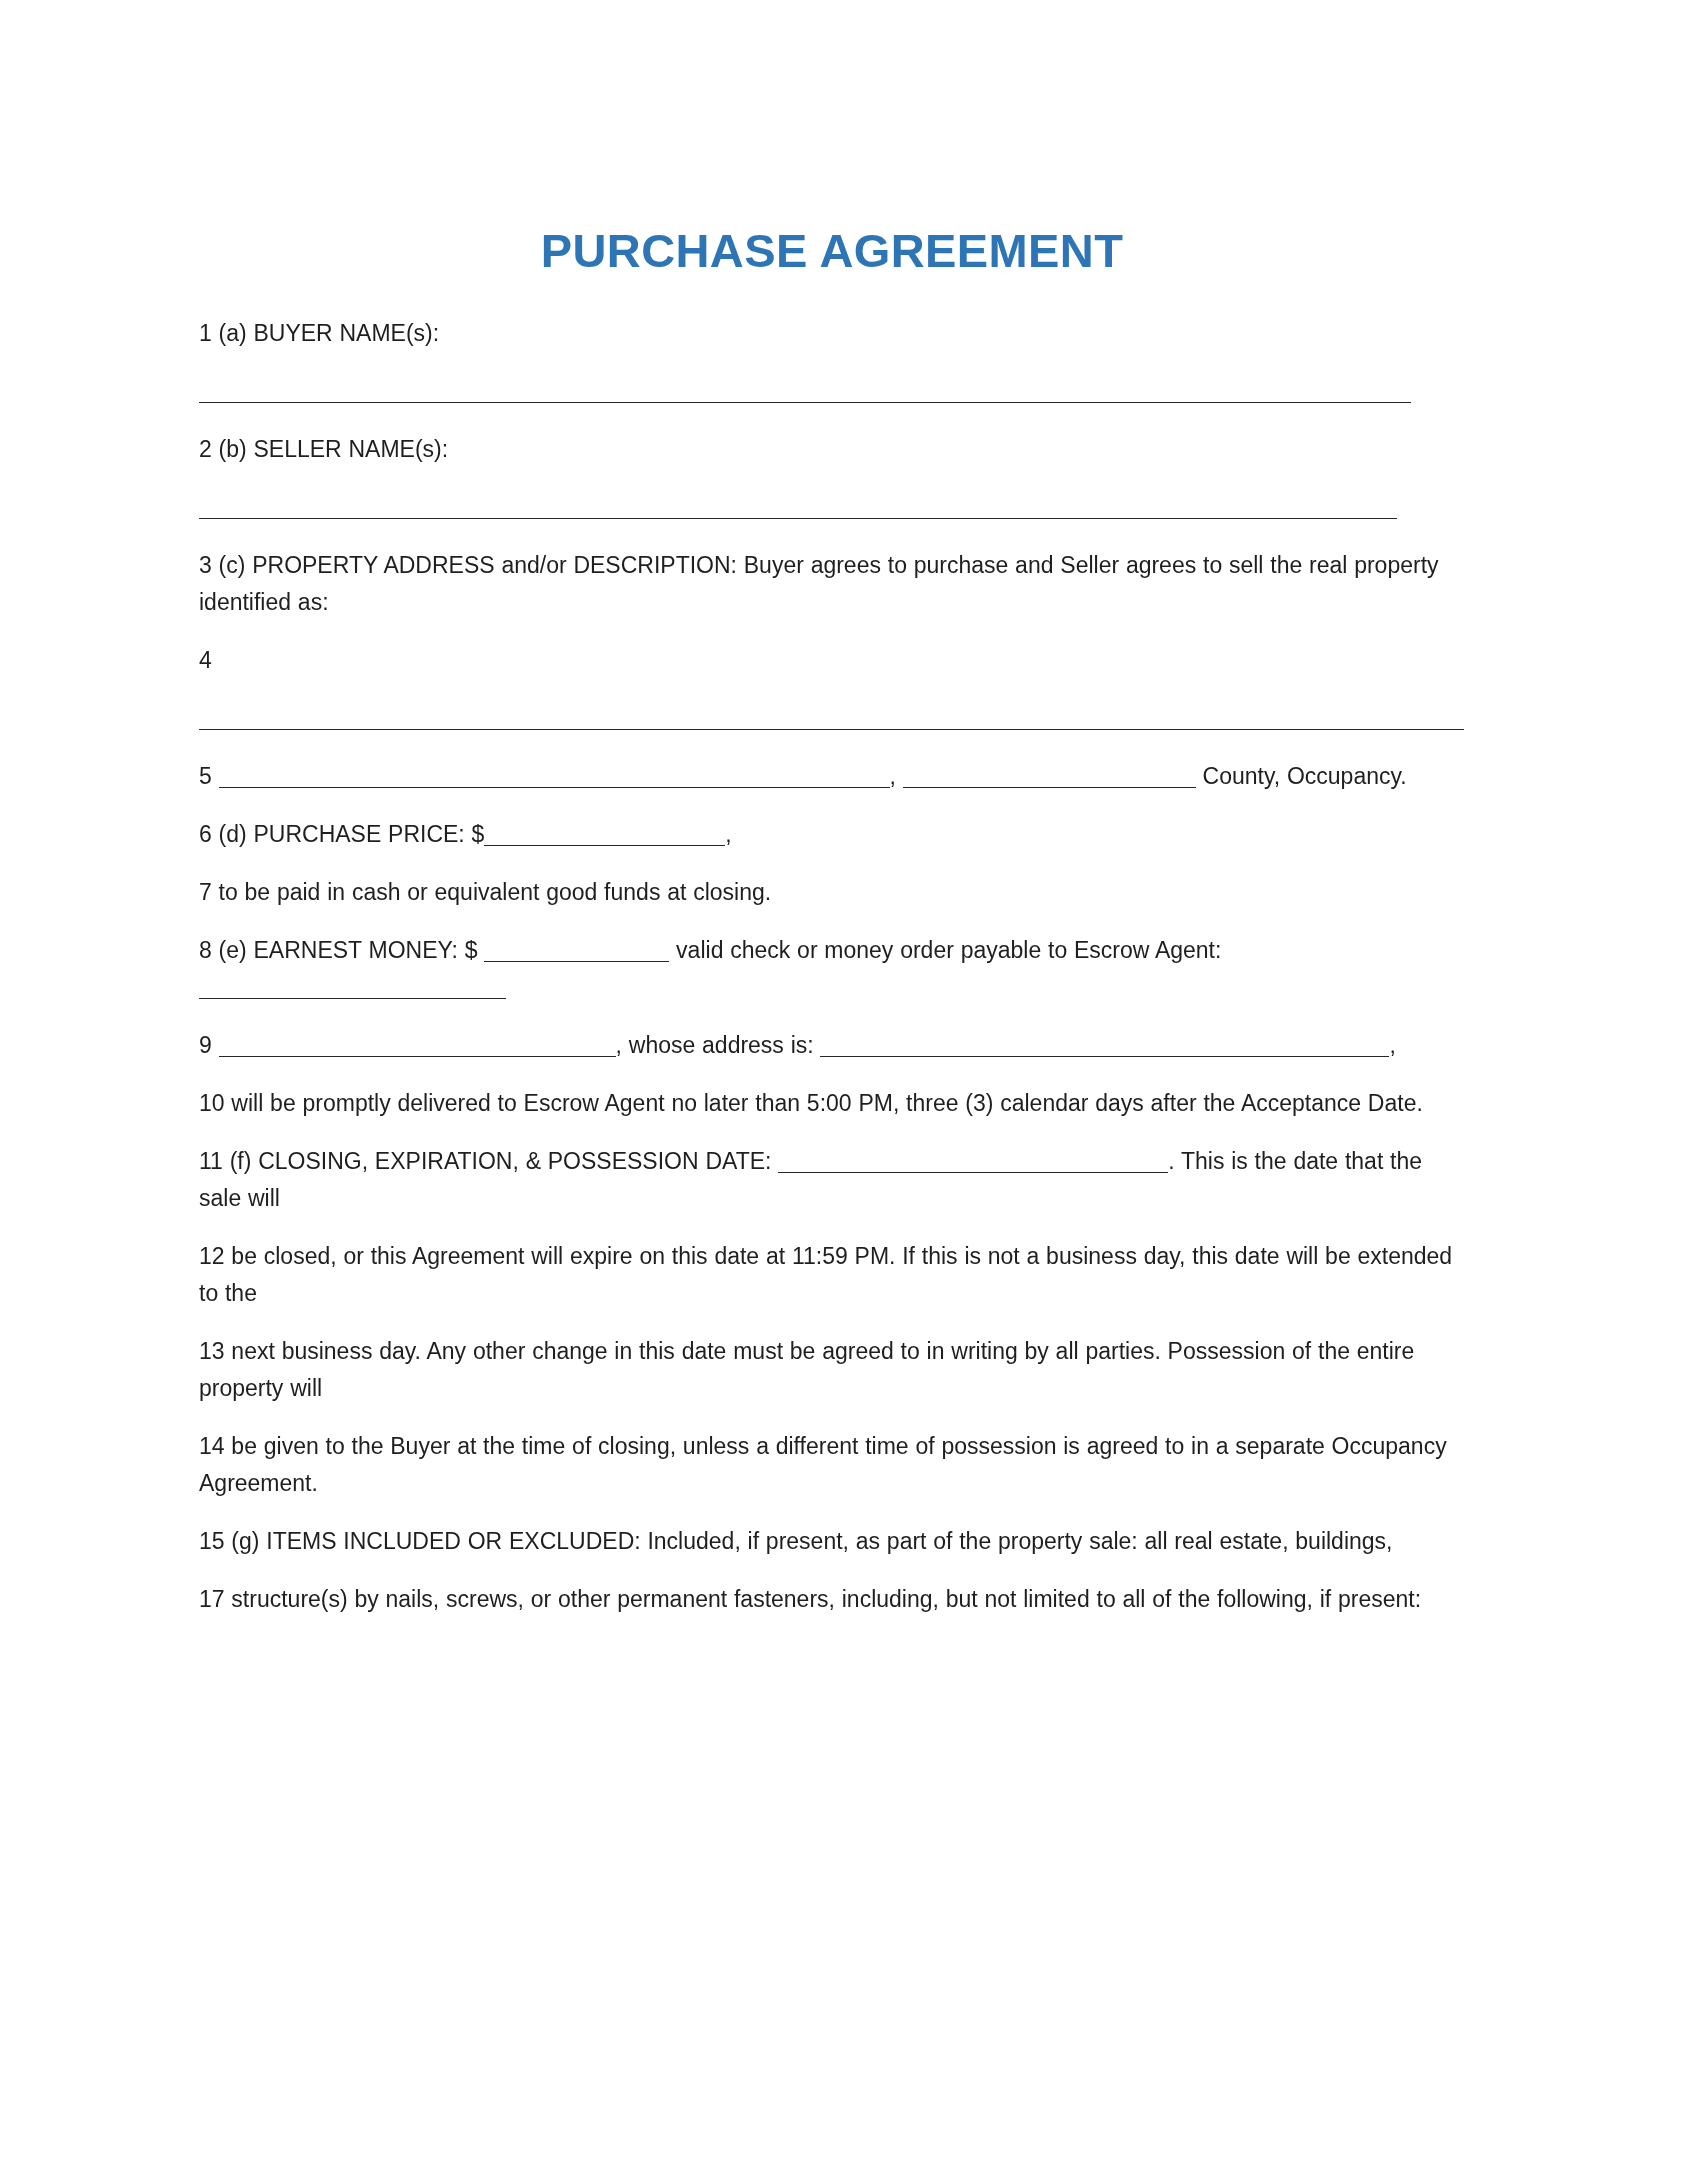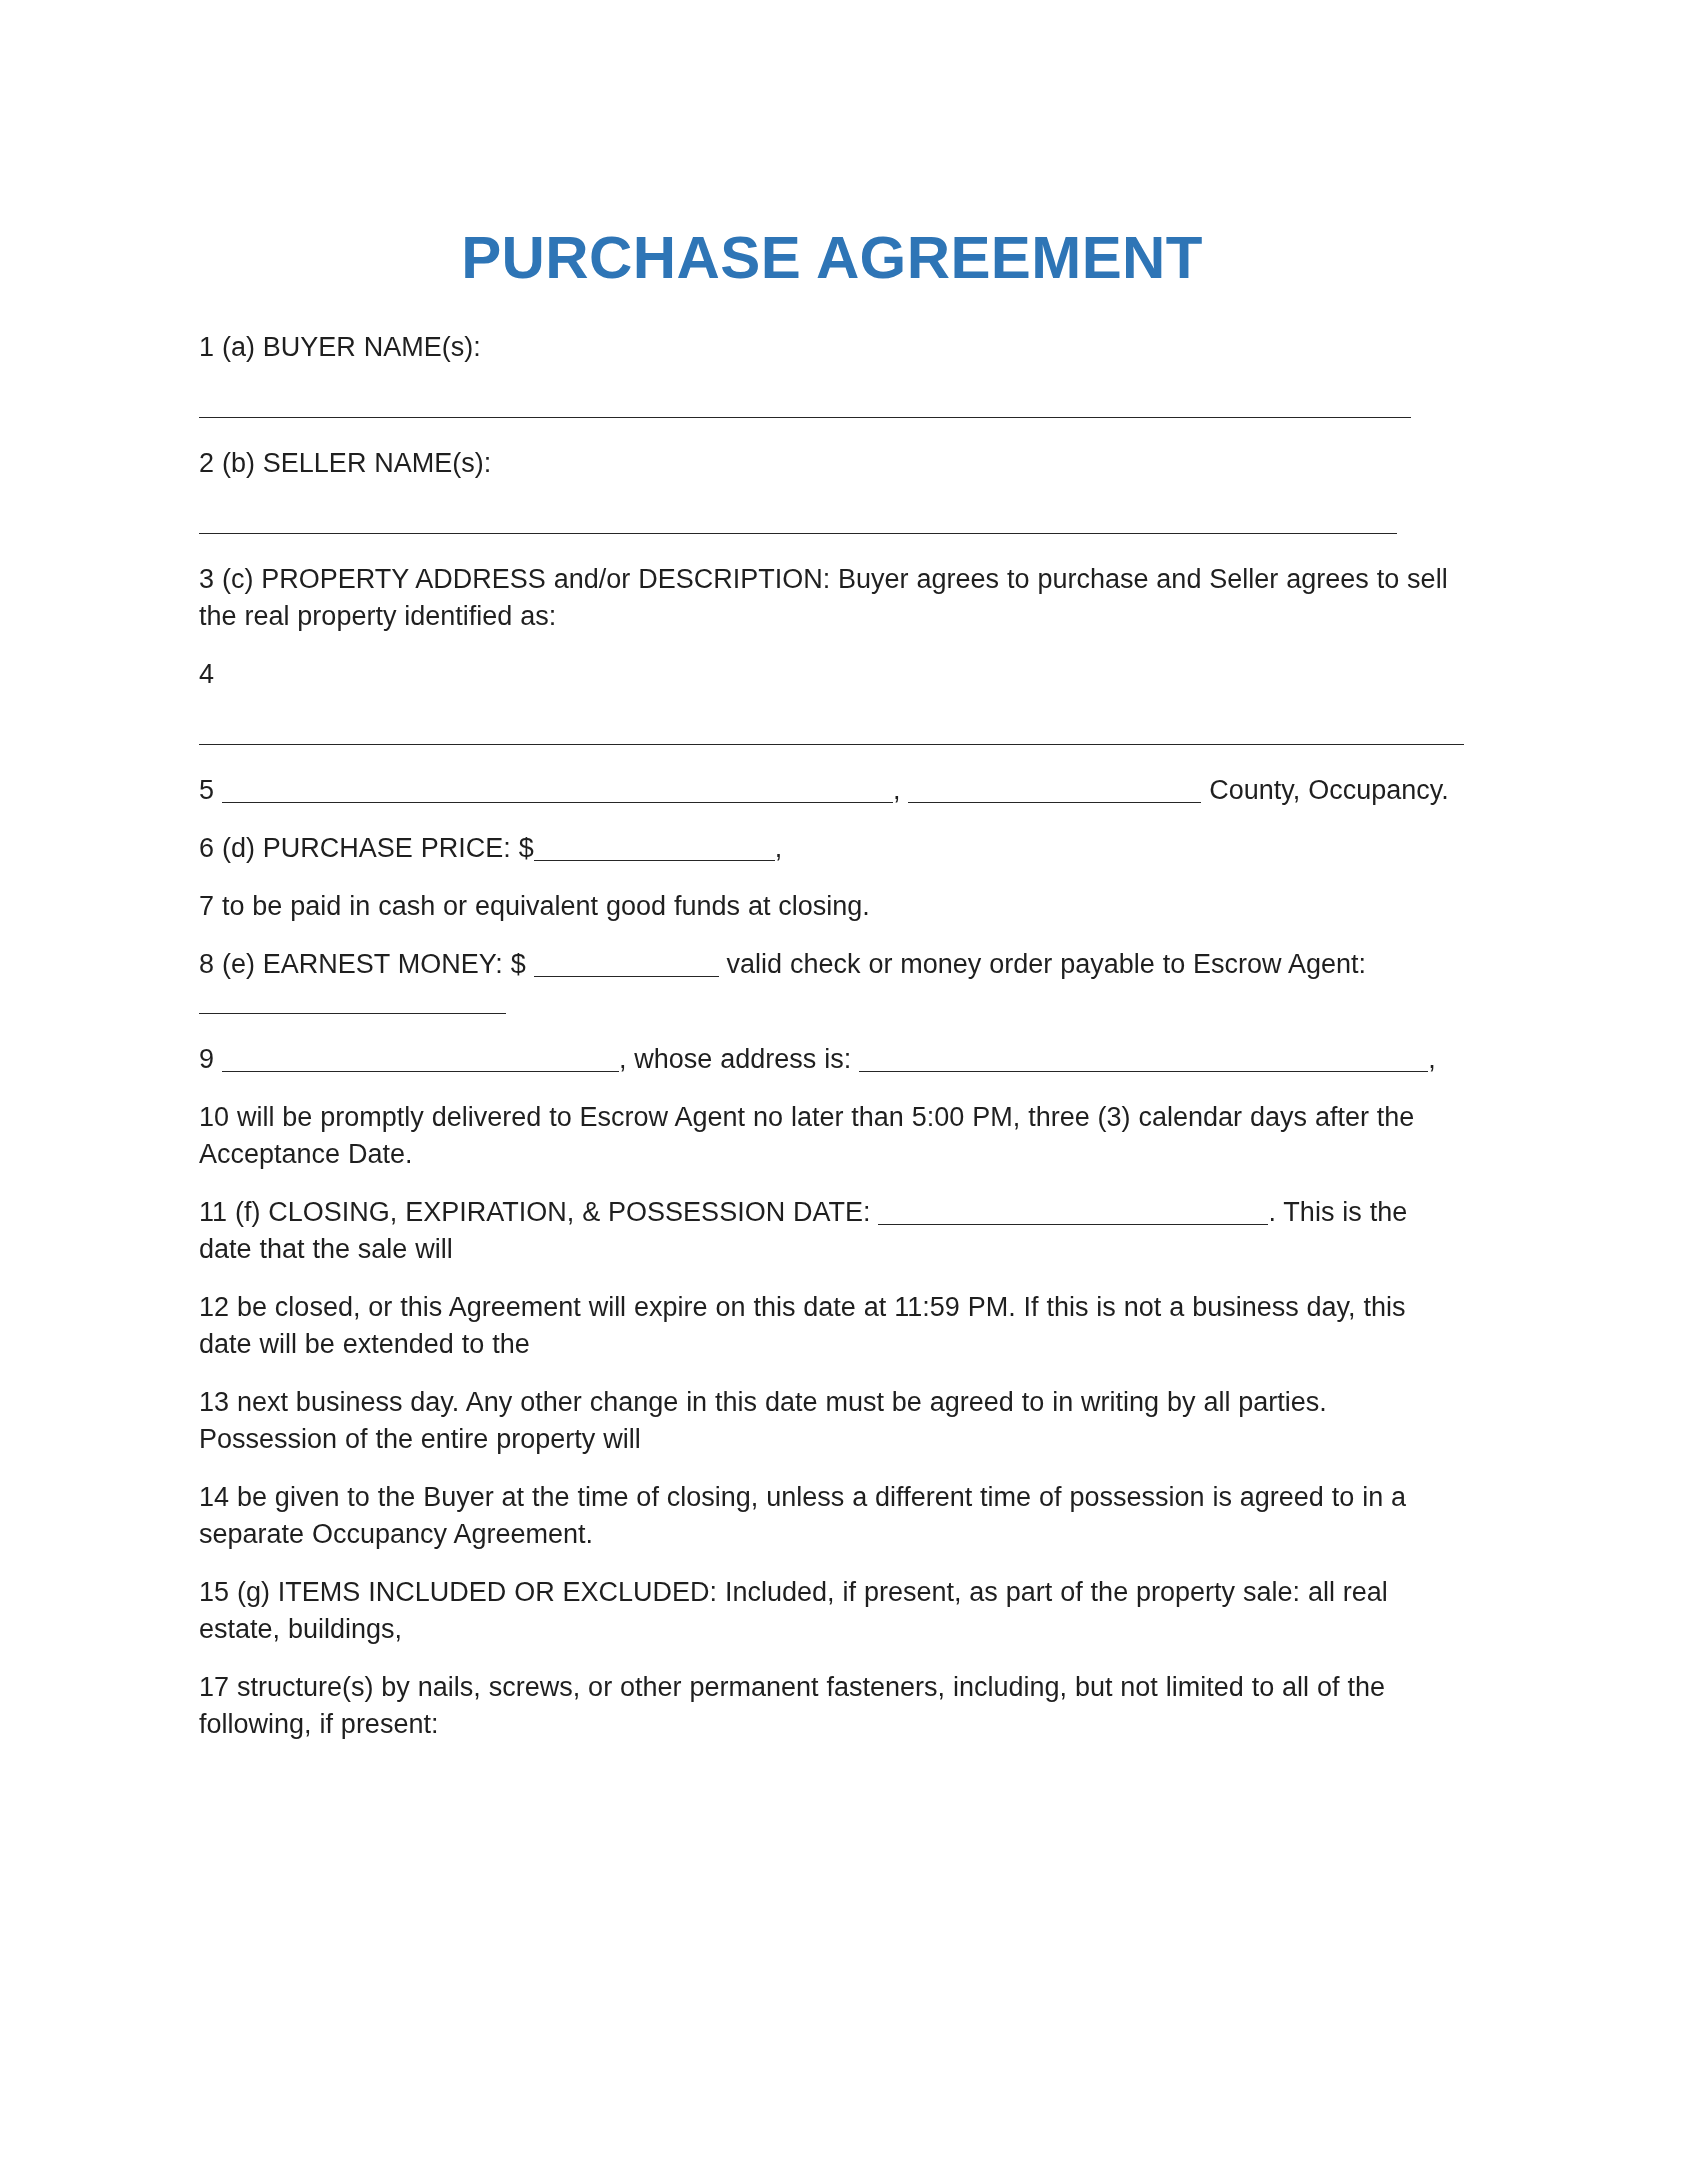--- a/index.html
+++ b/index.html
@@ -15,30 +15,30 @@
     overflow: hidden;
   }
   .page {
     box-sizing: border-box;
     width: 1687px;
     height: 2184px;
     padding: 225px 222px 0 199px;
     background: #ffffff;
   }
   .doc-title {
-    font-size: 60px;
+    font-size: 47px;
     font-weight: 600;
     line-height: 1.1;
     text-align: center;
     margin: 0 0 38px 0;
     letter-spacing: 0.4px;
   }
   .doc-body {
     width: 1266px;
-    font-size: 27px;
+    font-size: 23px;
     line-height: 37px;
   }
   .para {
     margin: 0 0 21px 0;
     word-spacing: 0.4px;
   }
   .blank {
     display: inline-block;
     height: 1em;
     border-bottom: 1.7px solid #262626;

